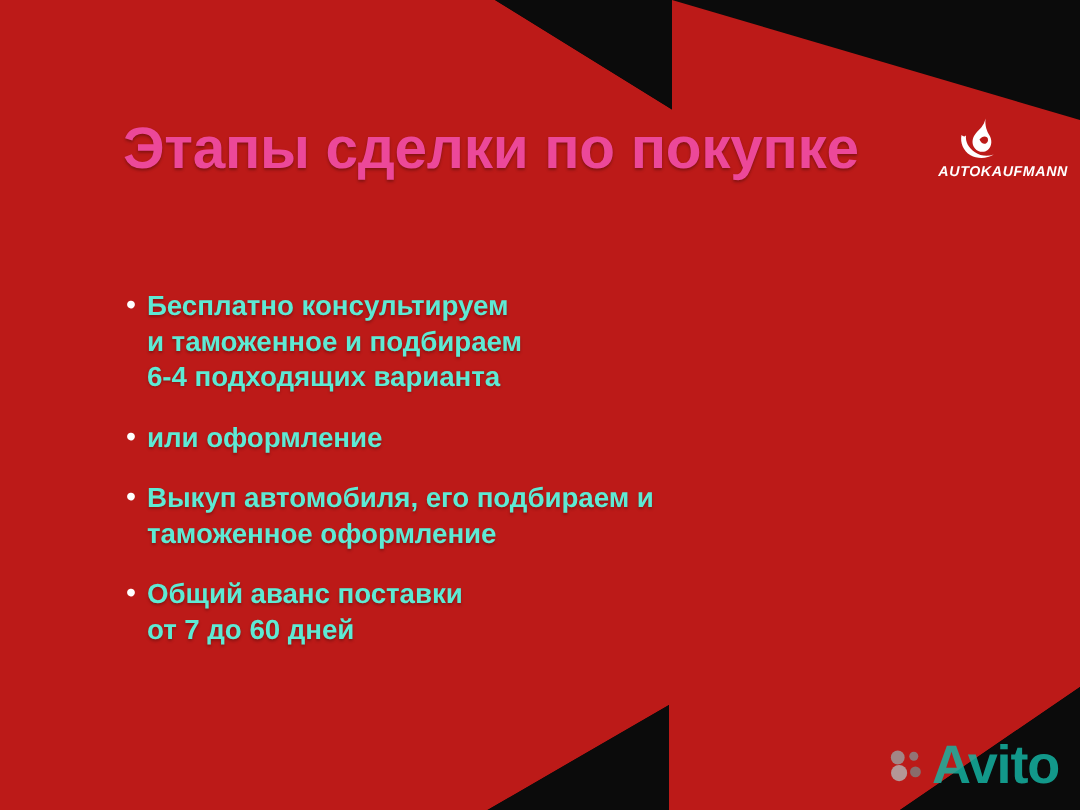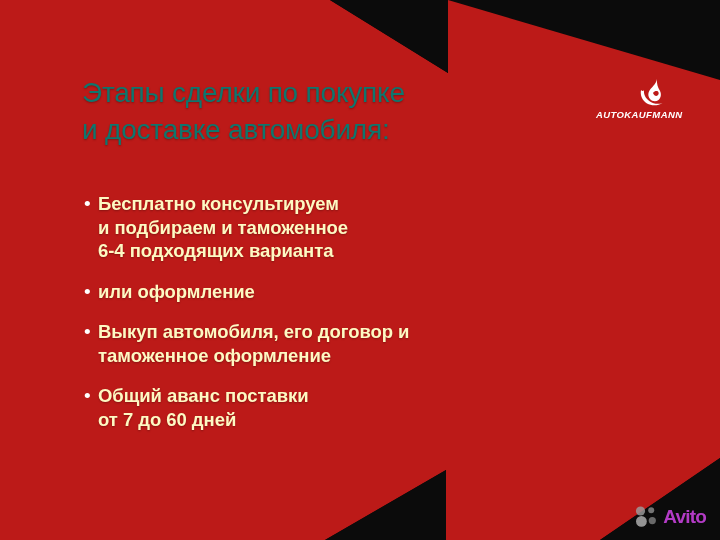--- a/index.html
+++ b/index.html
@@ -24,36 +24,36 @@
     position:absolute;
     inset:0;
     z-index:3;
   }
 
   .headline {
     position:absolute;
     left:82px;
     top:74px;
     width:520px;
-    color:#0f766e;
-    font-size:28px;
-    font-weight:400;
+    color:#ec4899;
+    font-size:39px;
+    font-weight:700;
     line-height:1.33;
     letter-spacing:-0.2px;
     text-shadow:0 1px 2px rgba(0,0,0,.30);
   }
   .headline .line { display:block; white-space:nowrap; }
 
   
   .logo {
     position:absolute;
     left:596px;
     top:78px;
     width:116px;
-    text-align:left;
+    text-align:right;
     z-index:4;
   }
   .logo-mark {
     display:block;
     margin:0 auto 1px auto;
     width:32px; height:30px;
   }
   .logo-word {
     display:block;
     color:#ffffff;
@@ -81,21 +81,21 @@
   .bullet-dot {
     flex:0 0 auto;
     width:14px;
     color:#ffffff;
     font-size:19px;
     line-height:23px;
     text-align:left;
   }
   .bullet-lines {
     flex:1 1 auto;
-    color:#fef9c3;
+    color:#5eead4;
     font-size:18.5px;
     font-weight:700;
     line-height:23.5px;
     letter-spacing:-0.05px;
     text-shadow:0 1px 2px rgba(0,0,0,.28);
   }
   .bullet-lines .line { display:block; white-space:nowrap; }
 
   
   .avito {
@@ -103,22 +103,22 @@
     right:14px;
     bottom:12px;
     display:flex;
     align-items:center;
     gap:5px;
     z-index:5;
     opacity:.82;
   }
   .avito-dots { width:24px; height:24px; display:block; }
   .avito-word {
-    color:#d946ef;
-    font-size:19px;
+    color:#14b8a6;
+    font-size:36px;
     font-weight:700;
     letter-spacing:-0.8px;
     line-height:1;
   }
 </style>
 </head>
 <body>
 
 <div id="poster">
 
@@ -135,54 +135,53 @@
       <polygon points="446,470 446,540 325,540" fill="#0B0B0B"></polygon>
 
       <polygon points="720,458 720,540 600,540" fill="#0B0B0B"></polygon>
     </svg>
   </div>
 
   <div class="content">
 
     <h1 class="headline">
       <span class="line">Этапы сделки по покупке</span>
-      <span class="line">и доставке автомобиля:</span>
     </h1>
 
     <div class="logo">
       <svg class="logo-mark" viewBox="0 0 64 60" aria-hidden="true">
         <path d="M38 2 C36 12 30 16 25 22 C20 28 19 36 24 42 C28 47 36 48 41 44 C47 39 47 30 43 24 C40 19 37 12 38 2 Z" fill="#ffffff"></path>
         <path d="M6 24 C4 34 8 45 18 51 C27 56 40 56 49 50 C41 53 31 52 24 47 C15 41 11 33 12 24 C11 27 8 26 6 24 Z" fill="#ffffff"></path>
         <path d="M30 30 C33 26 37 25 40 27 C42 29 42 33 39 35 C36 37 32 35 30 30 Z" fill="#BC1A18"></path>
       </svg>
       <span class="logo-word">AUTOKAUFMANN</span>
     </div>
 
     <ul class="bullets">
 
       <li class="bullet-item">
         <span class="bullet-dot">•</span>
         <span class="bullet-lines">
           <span class="line">Бесплатно консультируем</span>
-          <span class="line">и подбираем и таможенное</span>
+          <span class="line">и таможенное и подбираем</span>
           <span class="line">6-4 подходящих варианта</span>
         </span>
       </li>
 
       <li class="bullet-item">
         <span class="bullet-dot">•</span>
         <span class="bullet-lines">
           <span class="line">или оформление</span>
         </span>
       </li>
 
       <li class="bullet-item">
         <span class="bullet-dot">•</span>
         <span class="bullet-lines">
-          <span class="line">Выкуп автомобиля, его договор и</span>
+          <span class="line">Выкуп автомобиля, его подбираем и</span>
           <span class="line">таможенное оформление</span>
         </span>
       </li>
 
       <li class="bullet-item">
         <span class="bullet-dot">•</span>
         <span class="bullet-lines">
           <span class="line">Общий аванс поставки</span>
           <span class="line">от 7 до 60 дней</span>
         </span>

